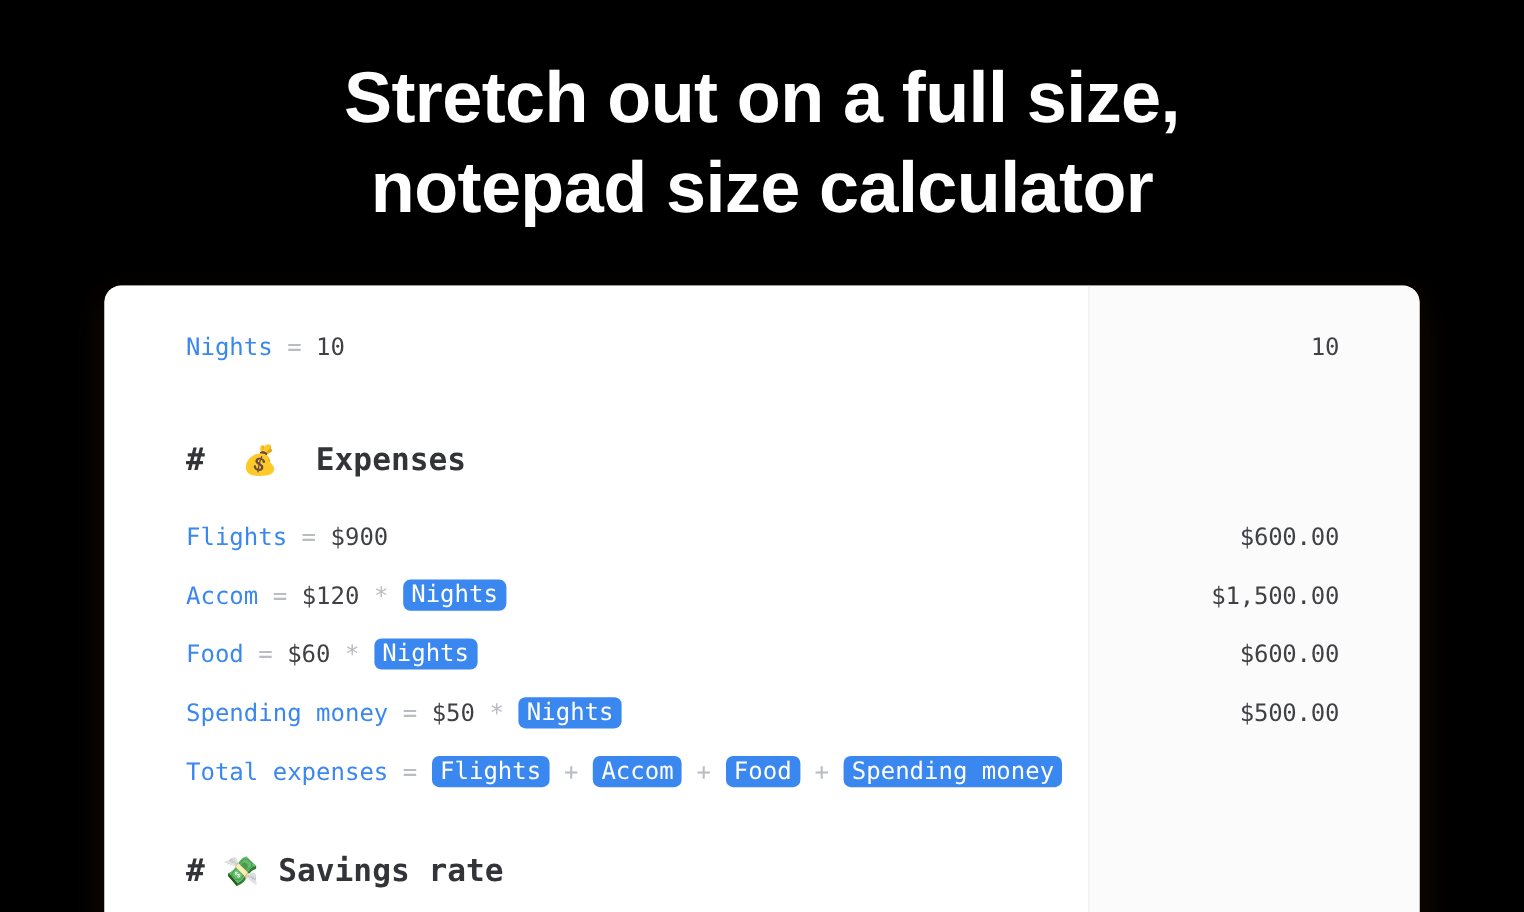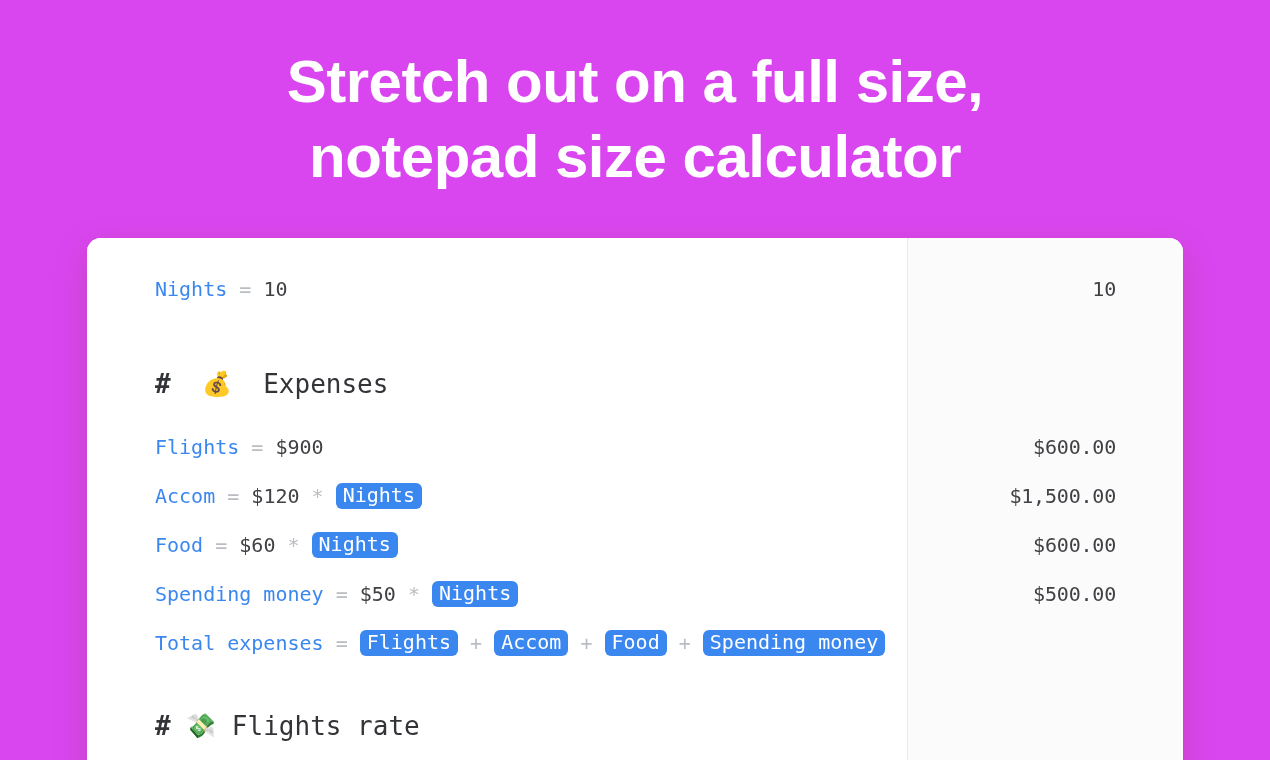--- a/index.html
+++ b/index.html
@@ -12,21 +12,21 @@
     overflow: hidden;
     background: #FB8000;
     font-family: "Liberation Sans", sans-serif;
     -webkit-font-smoothing: antialiased;
   }
 
   .page {
     position: relative;
     width: 1270px;
     height: 760px;
-    background: #d946ef;
+    background: #000000;
     overflow: hidden;
   }
 
   
   .headline {
     position: absolute;
     top: 44px;
     left: 0;
     width: 1270px;
     text-align: center;
@@ -139,21 +139,21 @@
   .doc-heading .hash {
     color: #333438;
     font-weight: 700;
   }
   .doc-heading .emoji {
     font-family: "DejaVu Sans", sans-serif;
     font-size: 24px;
     font-weight: 400;
   }
   .doc-heading .htext {
-    font-weight: 400;
+    font-weight: 700;
   }
 
   .gap-sm { height: 14px; }
   .gap-md { height: 34px; }
   .gap-lg { height: 46px; }
 </style>
 </head>
 <body>
 
 <div class="page">
@@ -195,21 +195,21 @@
         <span class="t-var">Spending money</span><span> </span><span class="t-eq">=</span><span> </span><span class="t-num">$50</span><span> </span><span class="t-op">*</span><span> </span><span class="pill">Nights</span>
       </div>
 
       <div class="doc-line">
         <span class="t-var">Total expenses</span><span> </span><span class="t-eq">=</span><span> </span><span class="pill">Flights</span><span> </span><span class="t-op">+</span><span> </span><span class="pill">Accom</span><span> </span><span class="t-op">+</span><span> </span><span class="pill">Food</span><span> </span><span class="t-op">+</span><span> </span><span class="pill">Spending money</span>
       </div>
 
       <div class="gap-md"></div>
 
       <div class="doc-heading">
-        <span class="hash">#</span><span> </span><span class="emoji">💸</span><span> </span><span class="htext">Flights rate</span>
+        <span class="hash">#</span><span> </span><span class="emoji">💸</span><span> </span><span class="htext">Savings rate</span>
       </div>
 
     </div>
 
     <div class="results-pane">
 
       <div class="res-line">10</div>
 
       <div class="gap-lg"></div>
 

